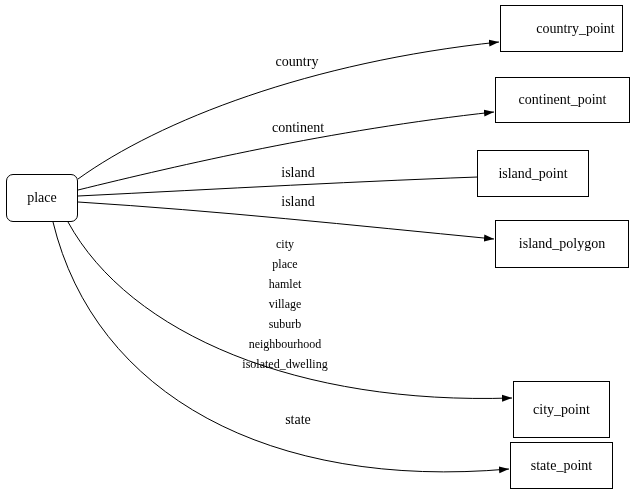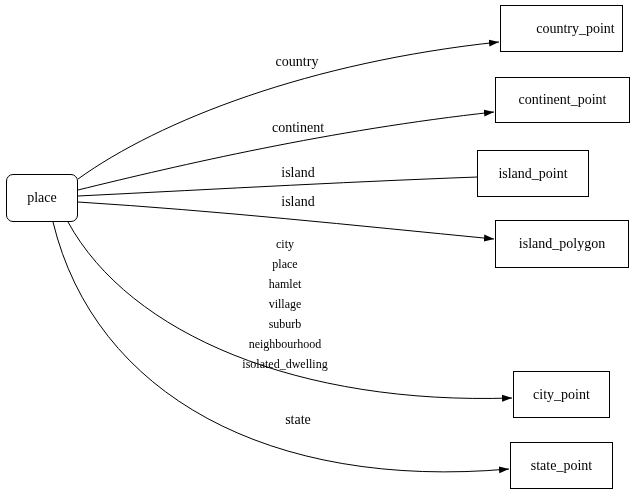--- a/index.html
+++ b/index.html
@@ -51,21 +51,21 @@
     line-height: 20px;
     text-align: center;
     white-space: nowrap;
   }
   
   #node-place           { left: 6px;   top: 174px; width: 72px;  height: 48px; border-radius: 7px; }
   #node-country_point   { left: 500px; top: 5px;   width: 123px; height: 47px; padding-left: 28px; }
   #node-continent_point { left: 495px; top: 77px;  width: 135px; height: 46px; }
   #node-island_point    { left: 477px; top: 150px; width: 112px; height: 47px; }
   #node-island_polygon  { left: 495px; top: 220px; width: 134px; height: 48px; align-items: center; }
-  #node-city_point      { left: 513px; top: 371px; width: 97px;  height: 47px; }
+  #node-city_point      { left: 513px; top: 381px; width: 97px;  height: 57px; }
   #node-state_point     { left: 510px; top: 442px; width: 103px; height: 47px; }
   
   #label-country   { left: 285px; top: 62px;  }
   #label-continent { left: 286px; top: 128px; }
   #label-island1   { left: 286px; top: 173px; }
   #label-island2   { left: 286px; top: 202px; }
   #label-city-group { left: 285px; top: 234px; }
   #label-state     { left: 286px; top: 420px; font-family: Liberation Serif, serif; }
 </style>
 </head>

